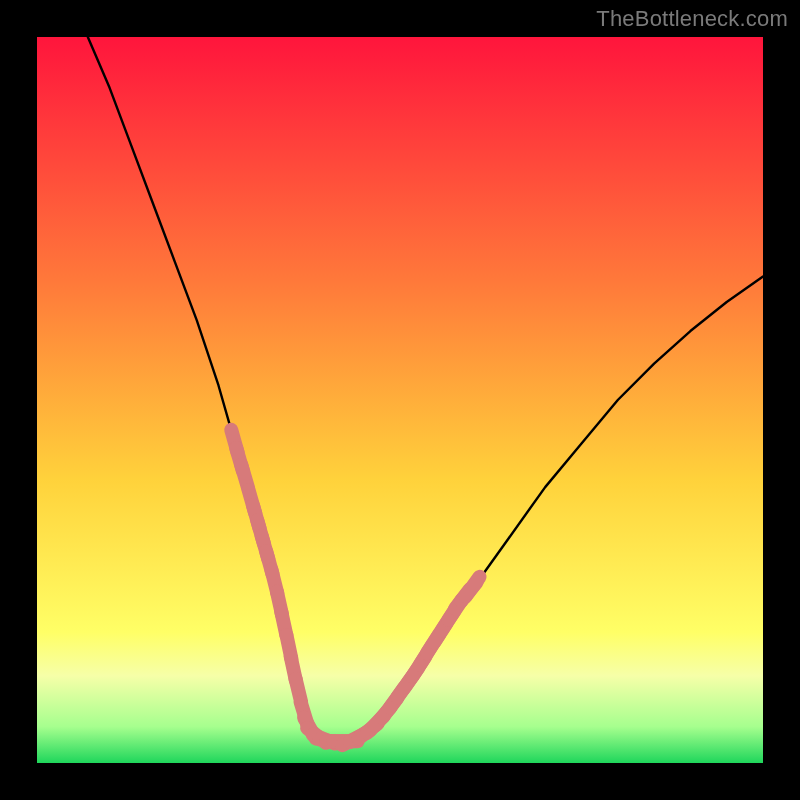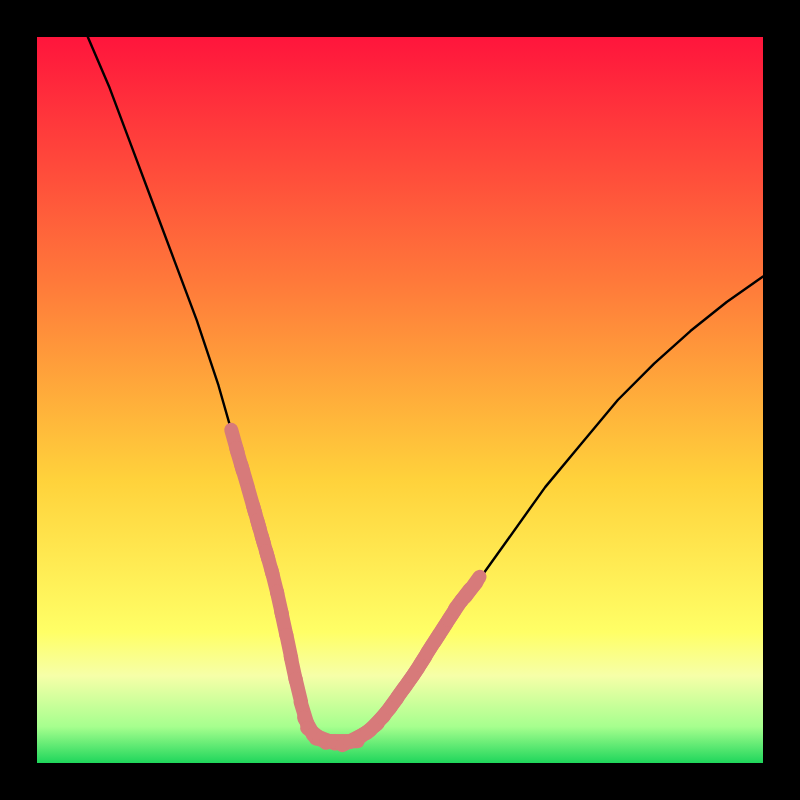--- a/index.html
+++ b/index.html
@@ -30,20 +30,21 @@
     position: absolute;
     top: 0;
     left: 0;
     display: block;
   }
 </style>
 </head>
 <body>
 
 <div class="stage">
+  <div class="watermark">TheBottleneck.com</div>
 
   <svg class="plot" width="800" height="800" viewBox="0 0 800 800">
     <defs>
       <linearGradient id="bg-grad" x1="0" y1="0" x2="0" y2="1">
 
       <stop offset="0%" stop-color="#ff153c"></stop>
           <stop offset="34%" stop-color="#ff7a3a"></stop>
           <stop offset="61%" stop-color="#ffd23b"></stop>
           <stop offset="82%" stop-color="#ffff66"></stop>
           <stop offset="88%" stop-color="#f6ffa8"></stop>

